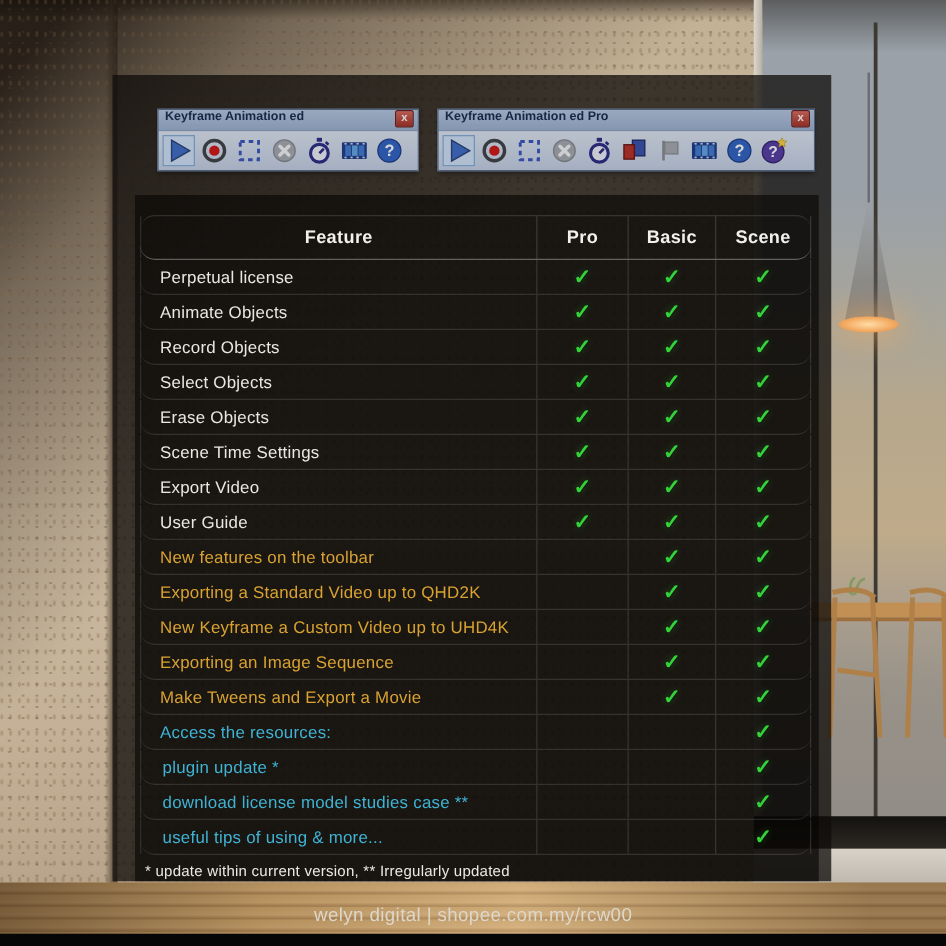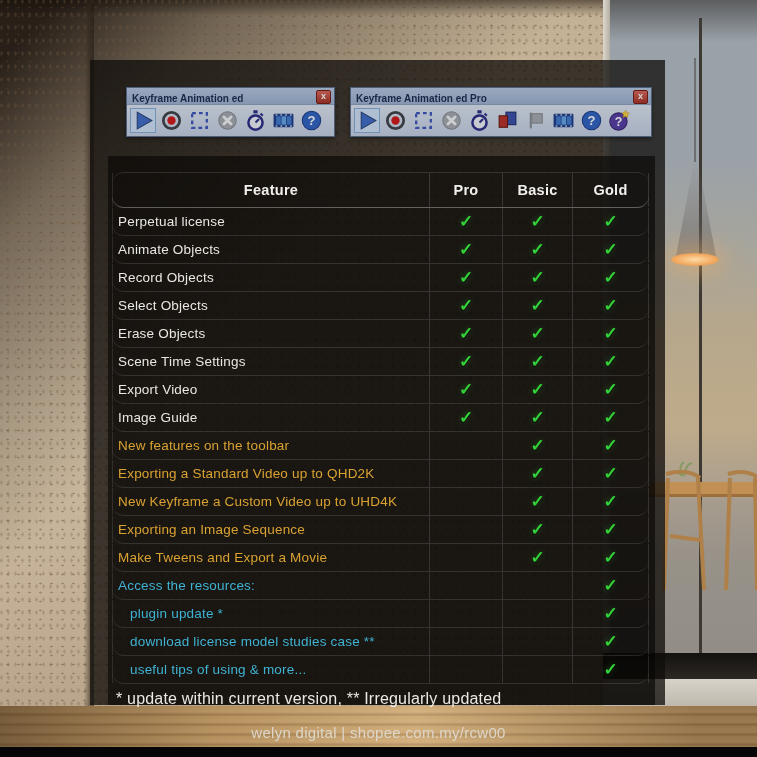--- a/index.html
+++ b/index.html
@@ -44,21 +44,21 @@
   .overlay{position:absolute;left:90px;top:60px;width:575px;height:645px;
     background:rgba(16,13,10,0.76);}
   .table-backdrop{position:absolute;left:18px;top:96px;width:547px;height:549px;
     background:rgba(6,5,3,0.62);}
 
   
   .tb-window{position:absolute;border:1px solid #5a7196;background:#c3d0e6;
     box-shadow:0 2px 4px rgba(0,0,0,0.4);filter:brightness(0.84) saturate(0.92);}
   #win-basic{left:36px;top:27px;width:207px;}
   #win-pro{left:260px;top:27px;width:300px;}
-  .tb-title{height:16px;display:flex;align-items:flex-end;padding:0 3px 0 5px;
+  .tb-title{height:16px;display:flex;align-items:flex-start;padding:0 3px 0 5px;
     background:linear-gradient(180deg,#b6c9e4,#9cb3d6);border-bottom:1px solid #8ba2c4;}
   .tb-title-text{font-size:10px;font-weight:bold;color:#1b2d55;white-space:nowrap;}
   .tb-close{margin-left:auto;width:13px;height:12px;border-radius:2px;
     background:linear-gradient(180deg,#e46a5f,#b03228);border:1px solid #7e1d16;
     color:#fff;font-size:9px;line-height:10px;font-weight:bold;text-align:center;cursor:default;}
   .tb-icons{display:flex;align-items:center;gap:2px;padding:3px;
     background:linear-gradient(180deg,#dde6f4,#c4d1e8);}
   .tb-icon{width:26px;height:25px;display:flex;align-items:center;justify-content:center;
     border:1px solid transparent;box-sizing:border-box;}
   .tb-icon.selected{background:#cfe3fb;border:1px solid #84aede;}
@@ -68,30 +68,30 @@
   .cmp-table{position:absolute;left:22px;top:112px;width:537px;color:#e9e7e2;}
   .thead,.trow{display:grid;grid-template-columns:318px 73px 70px 76px;border-radius:12px;}
   .thead{height:34px;border-bottom:1px solid rgba(255,255,255,0.32);
     border-top:1px solid rgba(255,255,255,0.12);}
   .thead .hcell{display:flex;align-items:center;justify-content:center;
     font-weight:bold;font-size:14.5px;color:#f2f0ec;letter-spacing:0.3px;
     border-right:1px solid rgba(255,255,255,0.14);}
   .thead .hcell:first-child{border-left:1px solid rgba(255,255,255,0.10);}
   .trow{height:27px;border-bottom:1px solid rgba(255,255,255,0.12);}
   .cell{display:flex;align-items:center;border-right:1px solid rgba(255,255,255,0.13);}
-  .cell.feature{padding-left:5px;font-size:13.5px;letter-spacing:0.2px;
+  .cell.feature{padding-left:15px;font-size:13.5px;letter-spacing:0.2px;
     border-left:1px solid rgba(255,255,255,0.10);white-space:nowrap;}
   .cell.feature.indent{padding-left:17px;}
   .cell.tick{justify-content:center;}
   .group-base .feature{color:var(--base-c);}
   .group-pro .feature{color:var(--pro-c);}
   .group-gold .feature{color:var(--gold-c);}
   .check{color:var(--check);font-size:17px;font-weight:bold;line-height:1;
     text-shadow:0 1px 1px rgba(0,0,0,0.65),0 0 6px rgba(60,220,60,0.35);}
-  .footnote{margin-top:6px;padding-left:4px;font-size:16px;color:#ece9e2;letter-spacing:0.2px;}
+  .footnote{margin-top:6px;padding-left:4px;font-size:12px;color:#ece9e2;letter-spacing:0.2px;}
 
   .caption{position:absolute;left:0;top:724px;width:757px;text-align:center;
     font-size:15px;color:#ddd7cb;letter-spacing:0.3px;}
 </style>
 </head>
 <body>
 
 <div class="stage">
 
   <div class="bg-wall"></div>
@@ -271,21 +271,21 @@
             </svg>
           </div>
         </div>
     </div>
 
     <div class="cmp-table">
       <div class="thead">
         <div class="hcell">Feature</div>
         <div class="hcell">Pro</div>
         <div class="hcell">Basic</div>
-        <div class="hcell">Gold</div>
+        <div class="hcell">Scene</div>
       </div>
       <div id="feature-rows">
           <div class="trow group-base">
             <div class="cell feature">Perpetual license</div>
             <div class="cell tick">
               <span class="check">✓</span>
             </div>
             <div class="cell tick">
               <span class="check">✓</span>
             </div>
@@ -359,21 +359,21 @@
               <span class="check">✓</span>
             </div>
             <div class="cell tick">
               <span class="check">✓</span>
             </div>
             <div class="cell tick">
               <span class="check">✓</span>
             </div>
           </div>
           <div class="trow group-base">
-            <div class="cell feature">Image Guide</div>
+            <div class="cell feature">User Guide</div>
             <div class="cell tick">
               <span class="check">✓</span>
             </div>
             <div class="cell tick">
               <span class="check">✓</span>
             </div>
             <div class="cell tick">
               <span class="check">✓</span>
             </div>
           </div>

